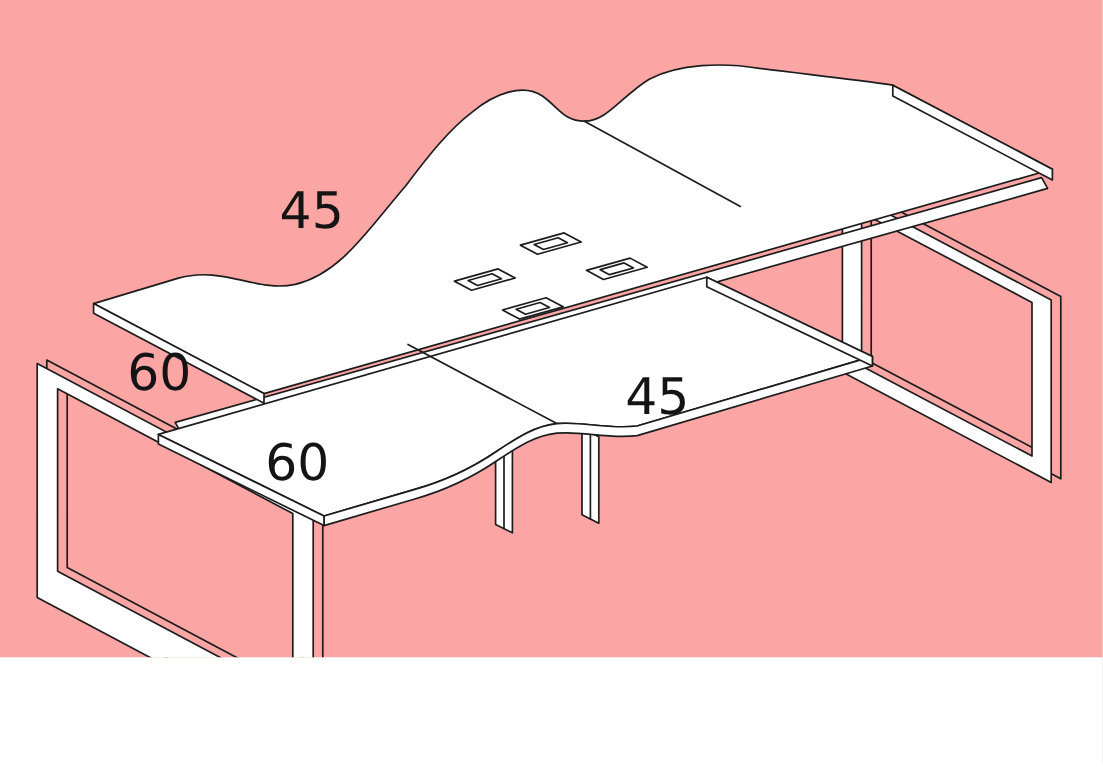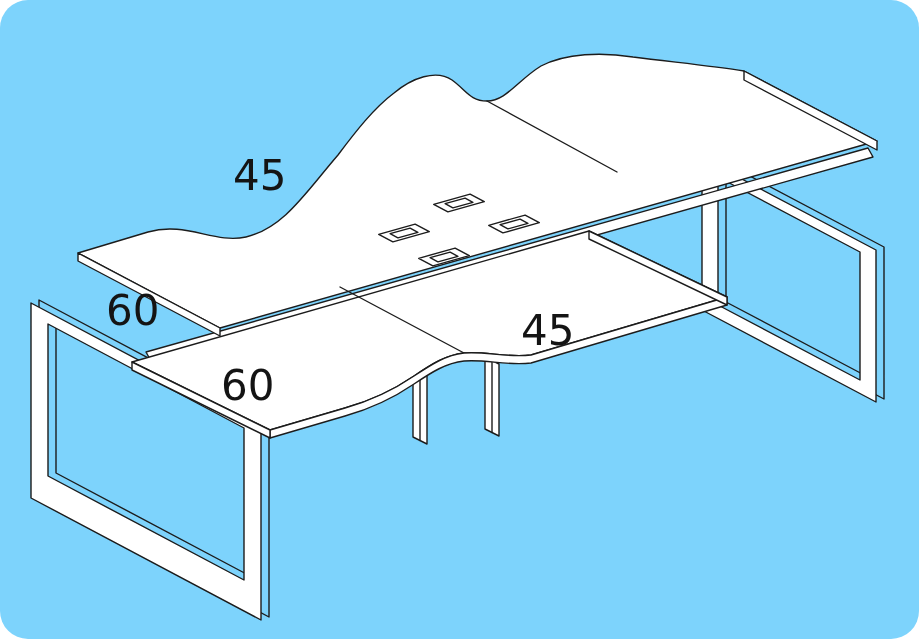--- a/index.html
+++ b/index.html
@@ -4,24 +4,23 @@
 <style>
   html, body {
     margin: 0;
     padding: 0;
     background: #ffffff;
     font-family: "DejaVu Sans", sans-serif;
   }
   .canvas {
     position: relative;
     width: 919px;
-    height: 639px;
-    background: #7dd3fc;
+    height: 548px;
+    background: #fca5a5;
     overflow: hidden;
-    border-radius: 28px;
   }
   svg { display: block; }
   .dim-label {
     font-family: "DejaVu Sans", sans-serif;
     font-size: 42px;
     font-weight: 400;
     fill: #141414;
   }
 </style>
 </head>

